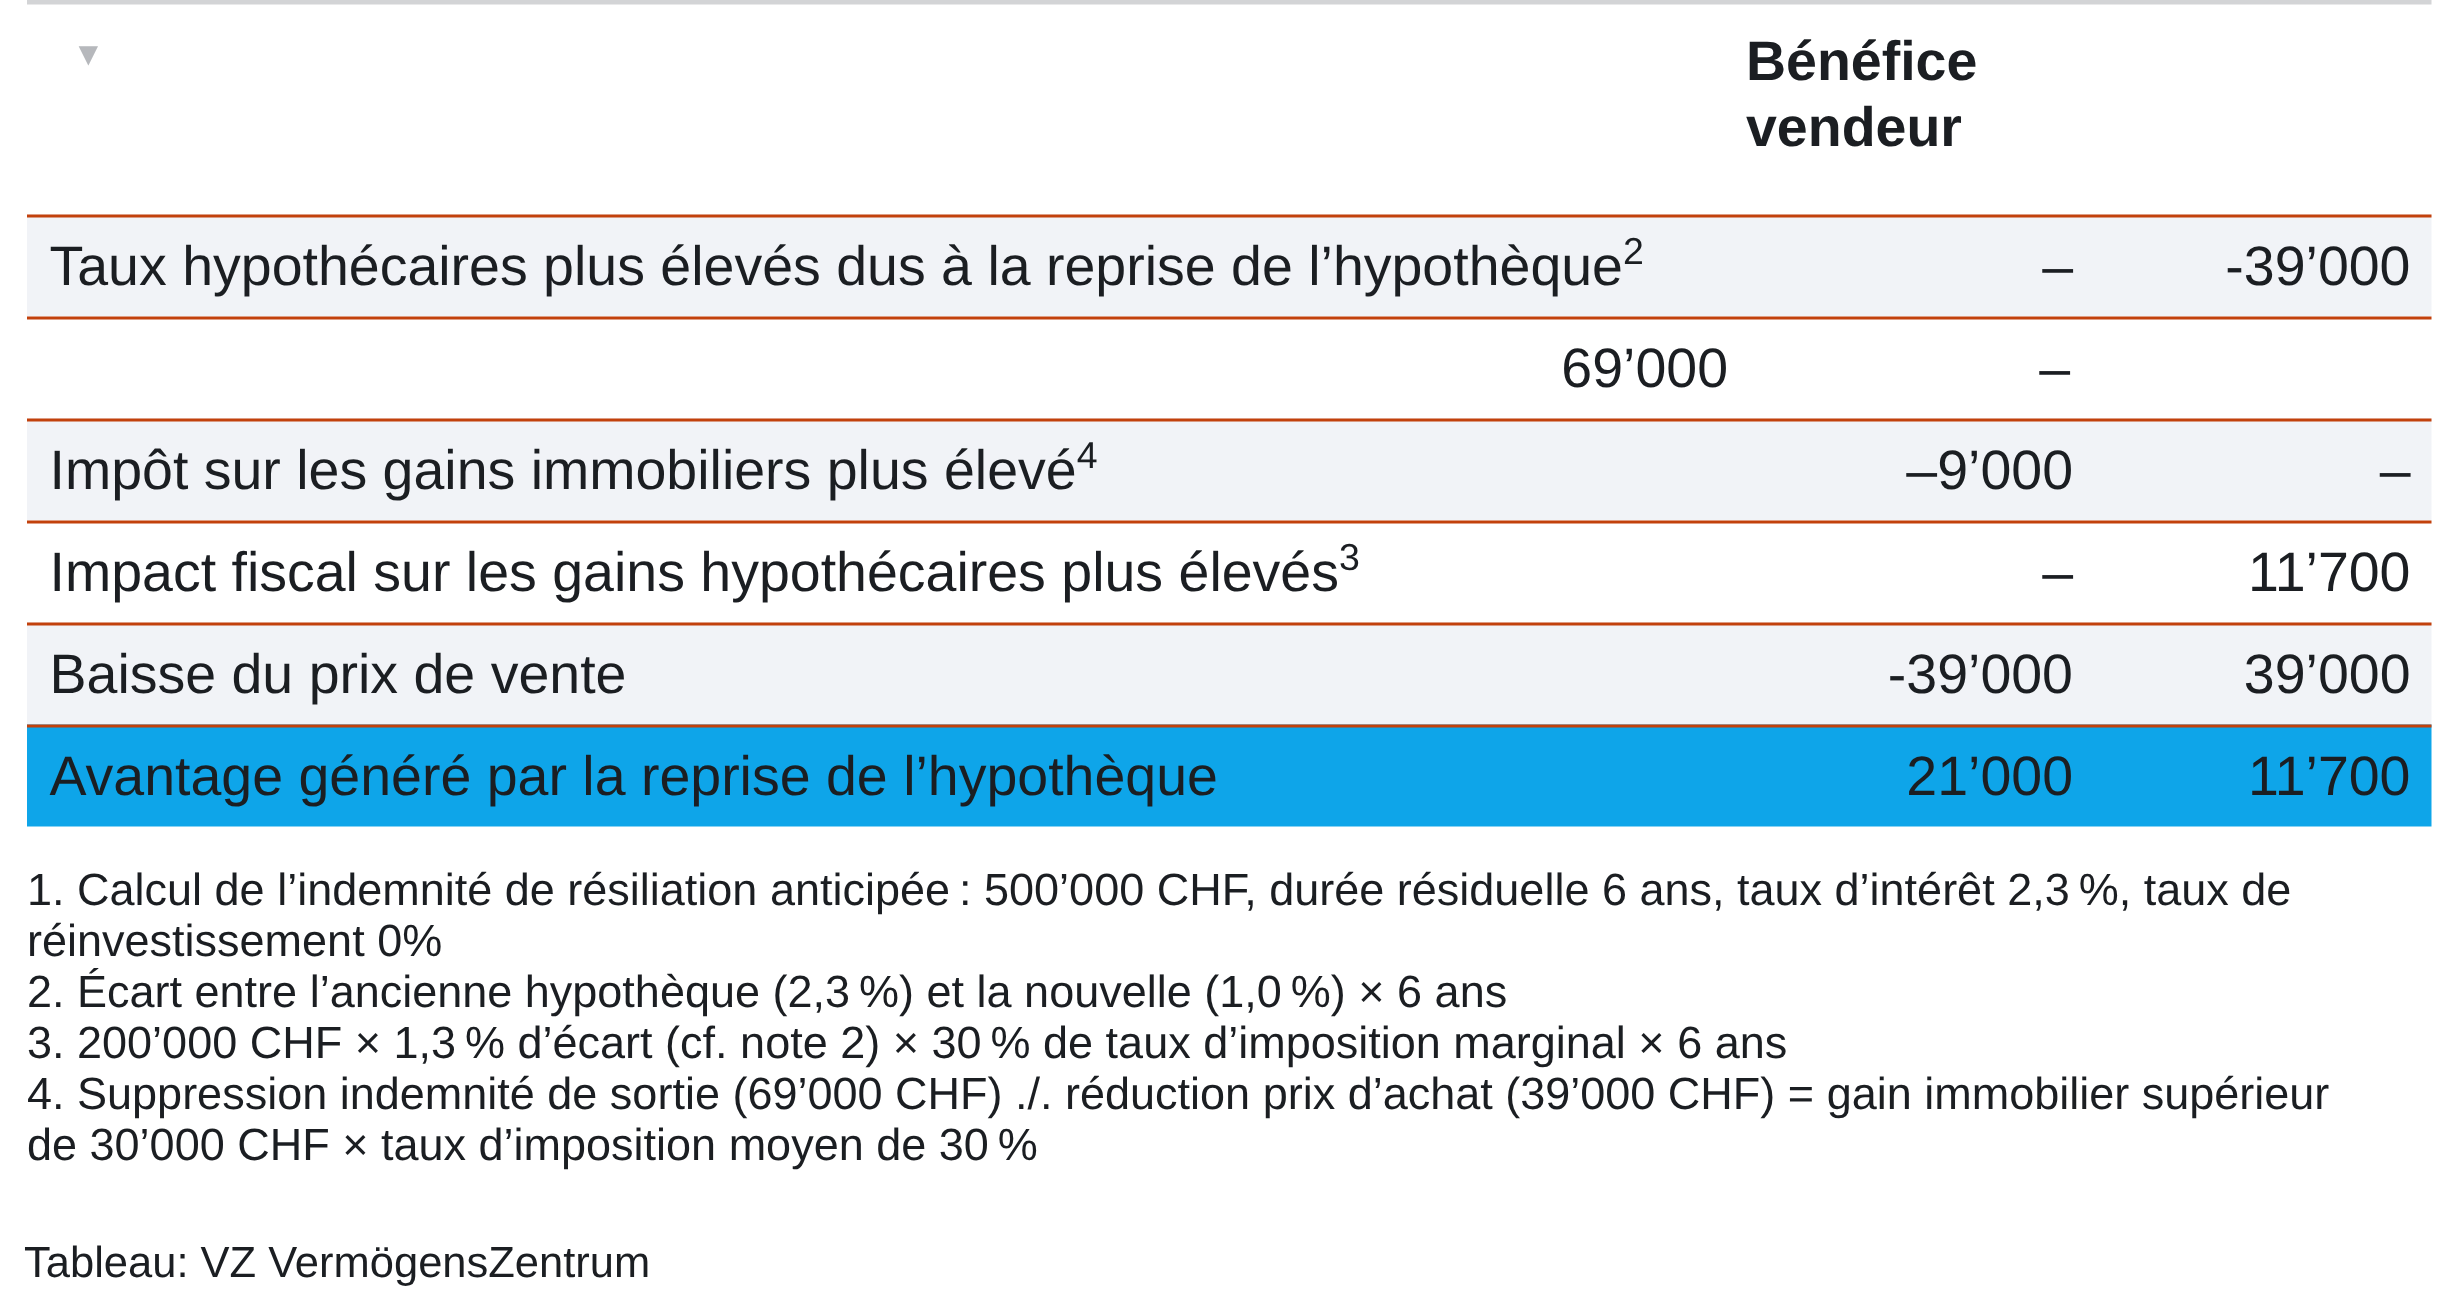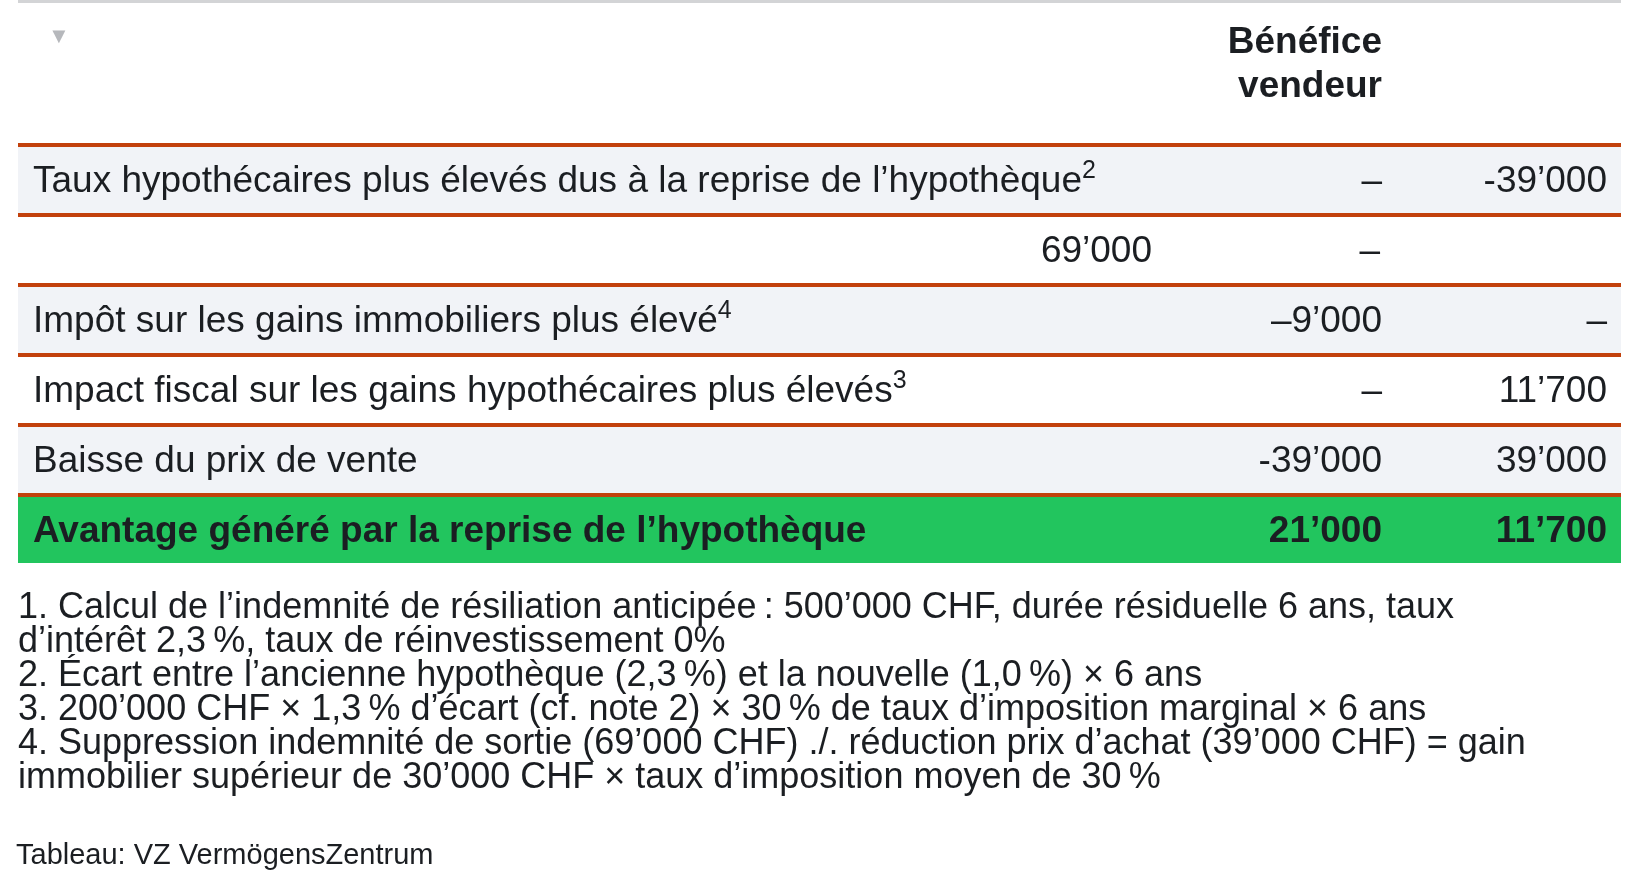--- a/index.html
+++ b/index.html
@@ -21,59 +21,59 @@
   }
   
   .thead{
     padding:16px 0 36px 0;
     align-items:start;
   }
   .th{
     font-weight:700;
     font-size:37px;
     line-height:44px;
-    text-align:right;
+    text-align:left;
     white-space:normal;
   }
   .th.vendeur{padding-right:12px;}
   .th.acheteur{padding-right:14px;}
   .corner-cell{
     padding-left:30px;
     padding-top:6px;
   }
   .triangle{
     color:#b6b8bc;
     font-size:22px;
     line-height:22px;
     display:inline-block;
   }
   
   .row{
-    border-top:4px solid #c2410c;
+    border-top:2px solid #c2410c;
     font-size:37px;
     line-height:40px;
   }
   .row > div{padding-top:13px;padding-bottom:13px;}
   .row:nth-child(odd){background:#f1f3f7;}
   .row:nth-child(even){background:#ffffff;}
-  .row.total{background:#22c55e;font-weight:700;}
+  .row.total{background:#0ea5e9;font-weight:400;}
   .cell-label{padding-left:15px;padding-right:20px;}
   .cell-num{text-align:right;font-variant-numeric:tabular-nums;}
   .cell-num.vendeur{padding-right:12px;}
   .cell-num.acheteur{padding-right:14px;}
   sup.fn{
     font-size:25px;
     line-height:0;
     vertical-align:14px;
   }
   
   .footnotes{
     margin:26px 40px 0 18px;
     width:1560px;
-    font-size:36px;
+    font-size:30px;
     line-height:34px;
   }
   .source{
     margin:44px 40px 0 16px;
     font-size:29px;
     line-height:34px;
   }
 </style>
 </head>
 <body>

